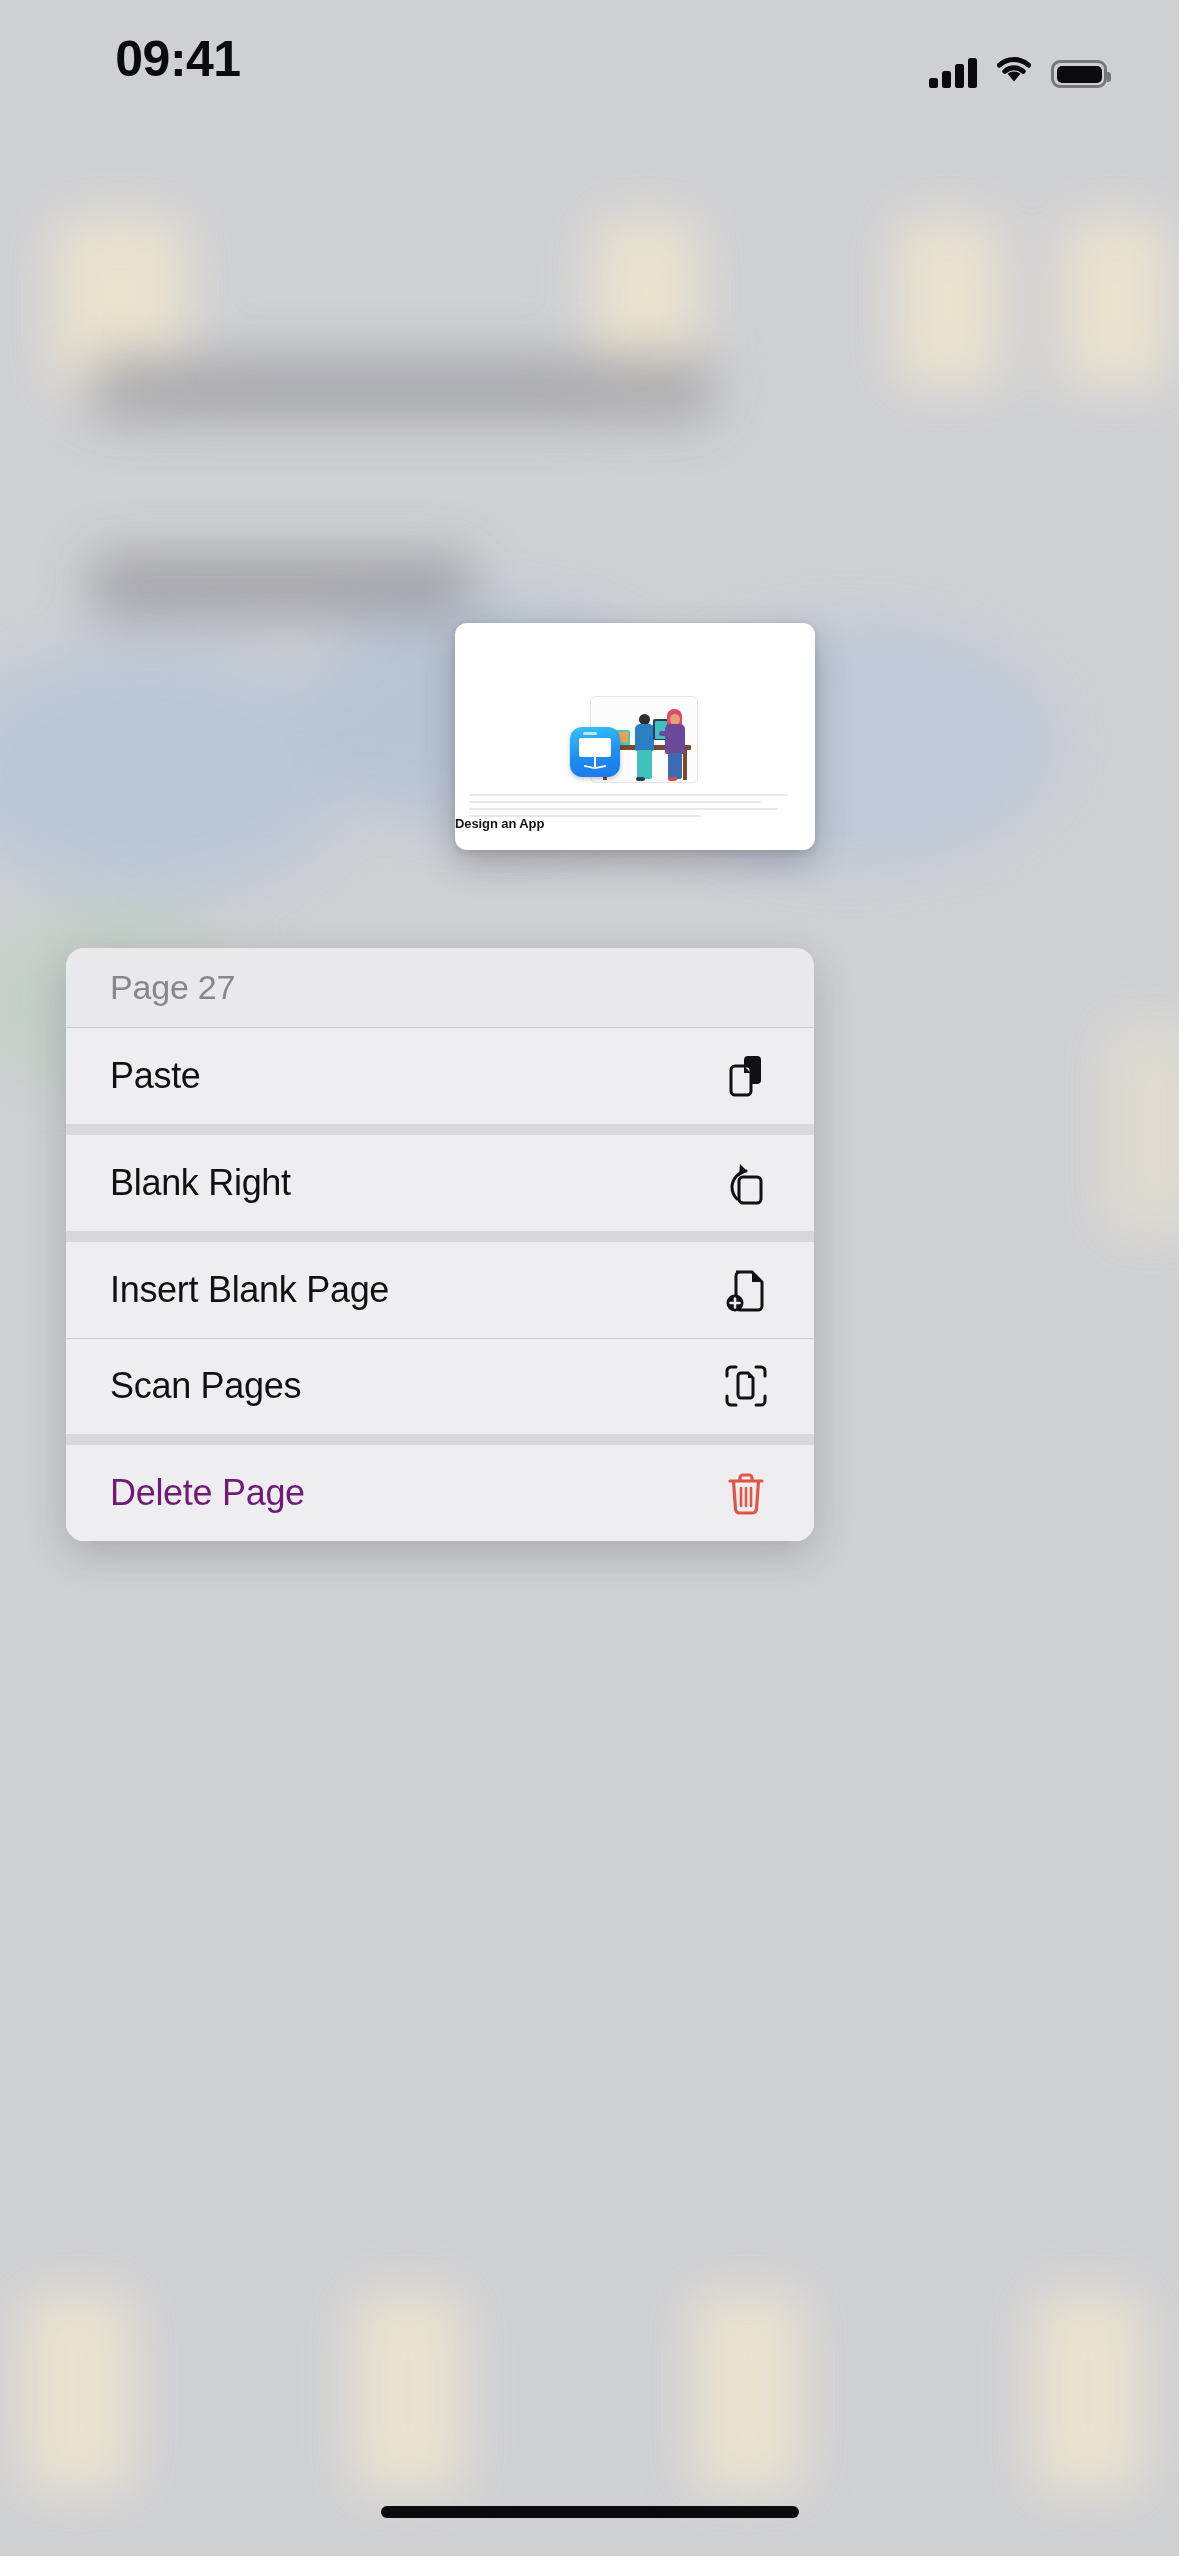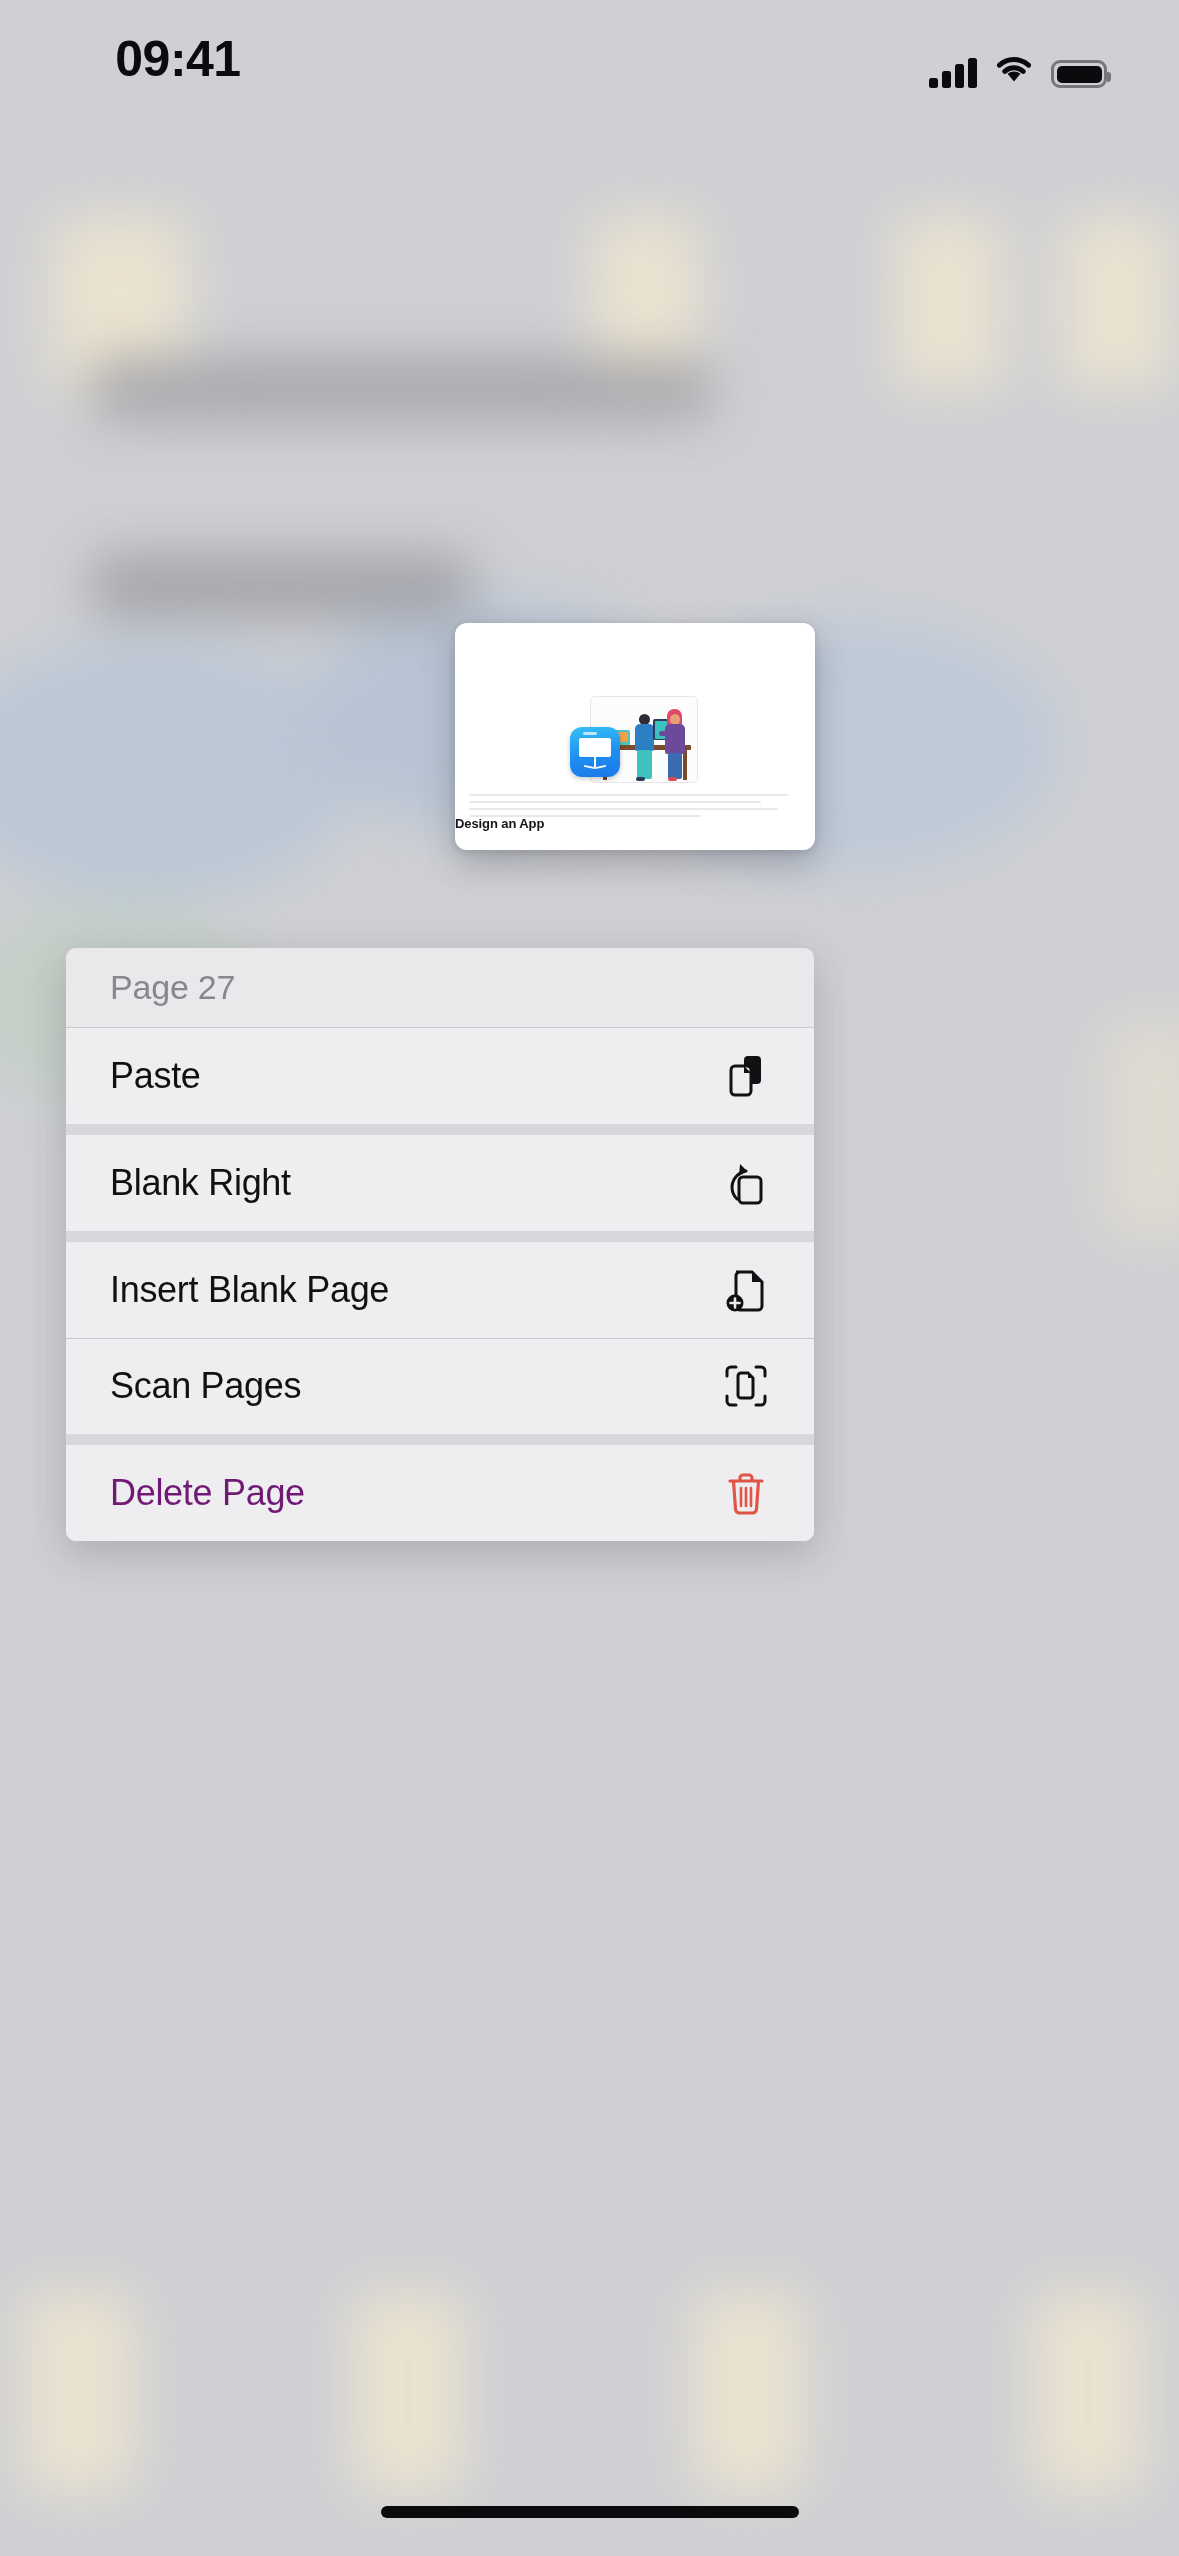--- a/index.html
+++ b/index.html
@@ -159,21 +159,21 @@
   .p2-legs { left:77px; top:56px; width:14px; height:26px; background:#3a6ab0; border-radius:2px; }
   .p2-arm  { left:68px; top:34px; width:12px; height:5px; background:#6b4a9c; border-radius:3px; }
   .shoeL { left:45px; top:80px; width:9px; height:4px; background:#2b3a5c; border-radius:2px; }
   .shoeR { left:77px; top:80px; width:9px; height:4px; background:#d94a4a; border-radius:2px; }
 
   
   #context-menu {
     position:absolute;
     left:66px; top:948px; width:748px;
     background:#d8d8dc;
-    border-radius:10px;
+    border-radius:18px;
     overflow:hidden;
     box-shadow:0 12px 40px rgba(40,40,50,.22);
     z-index:35;
     text-align:right;
   }
   .menu-group { background:#eeeef0; }
   .group-gap { height:11px; background:#d8d8dc; }
 
   #menu-header {
     height:80px;

